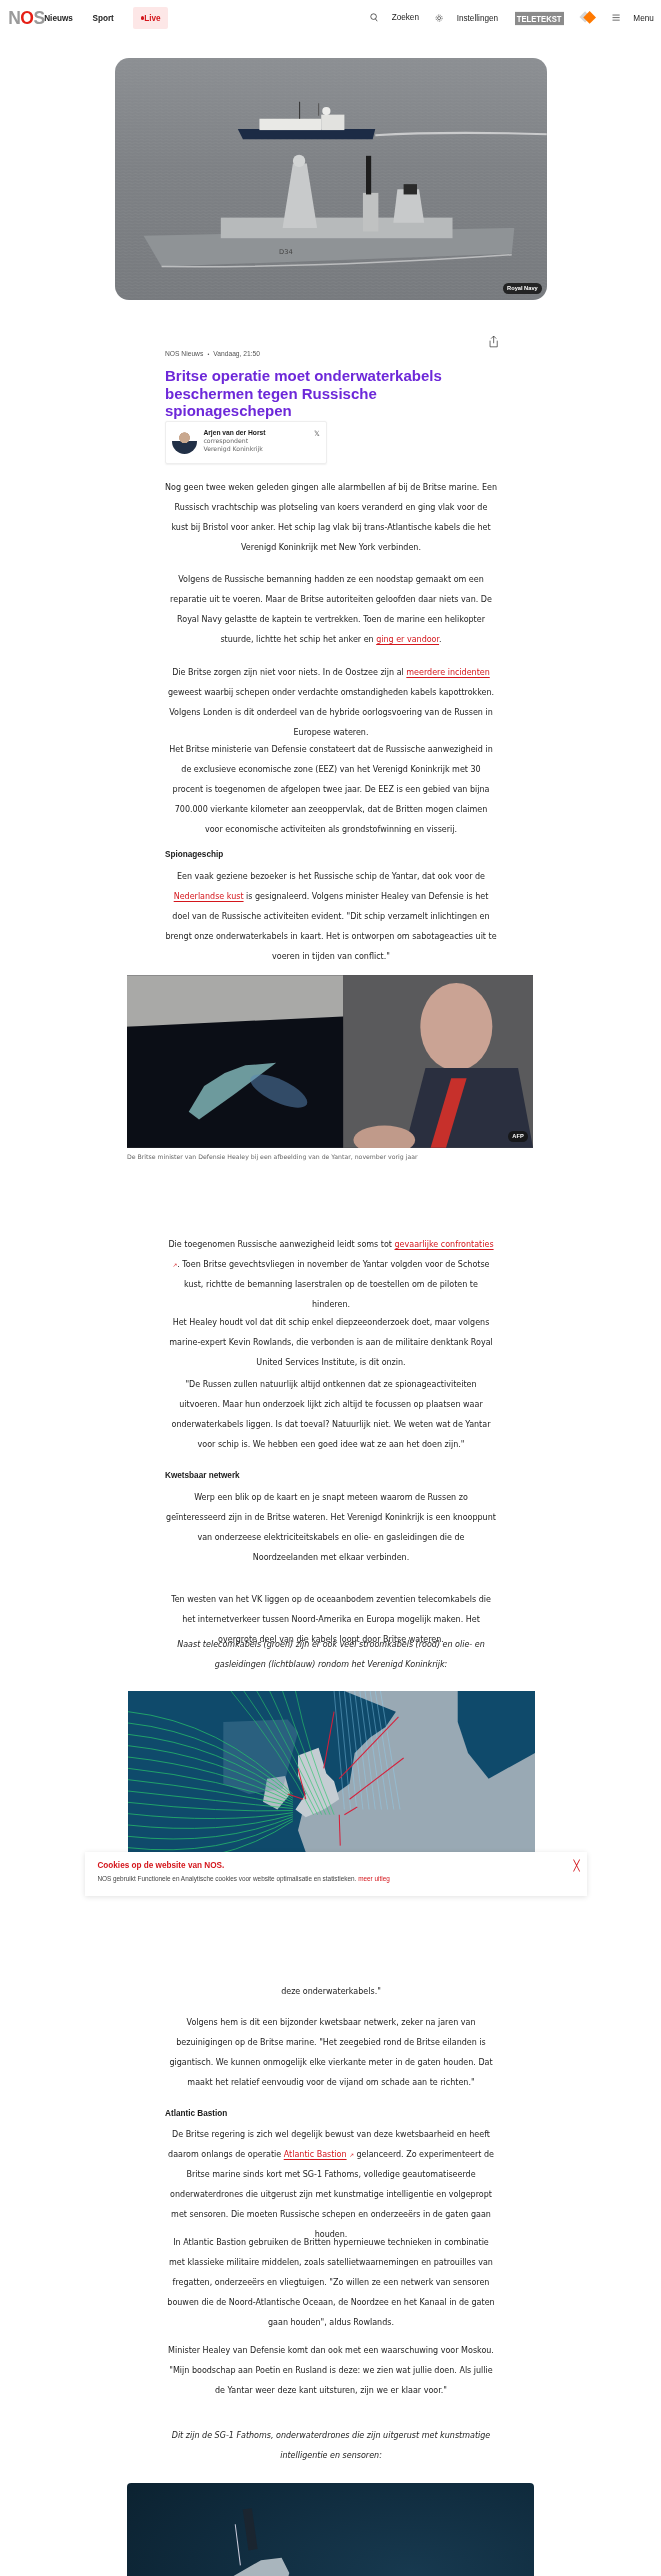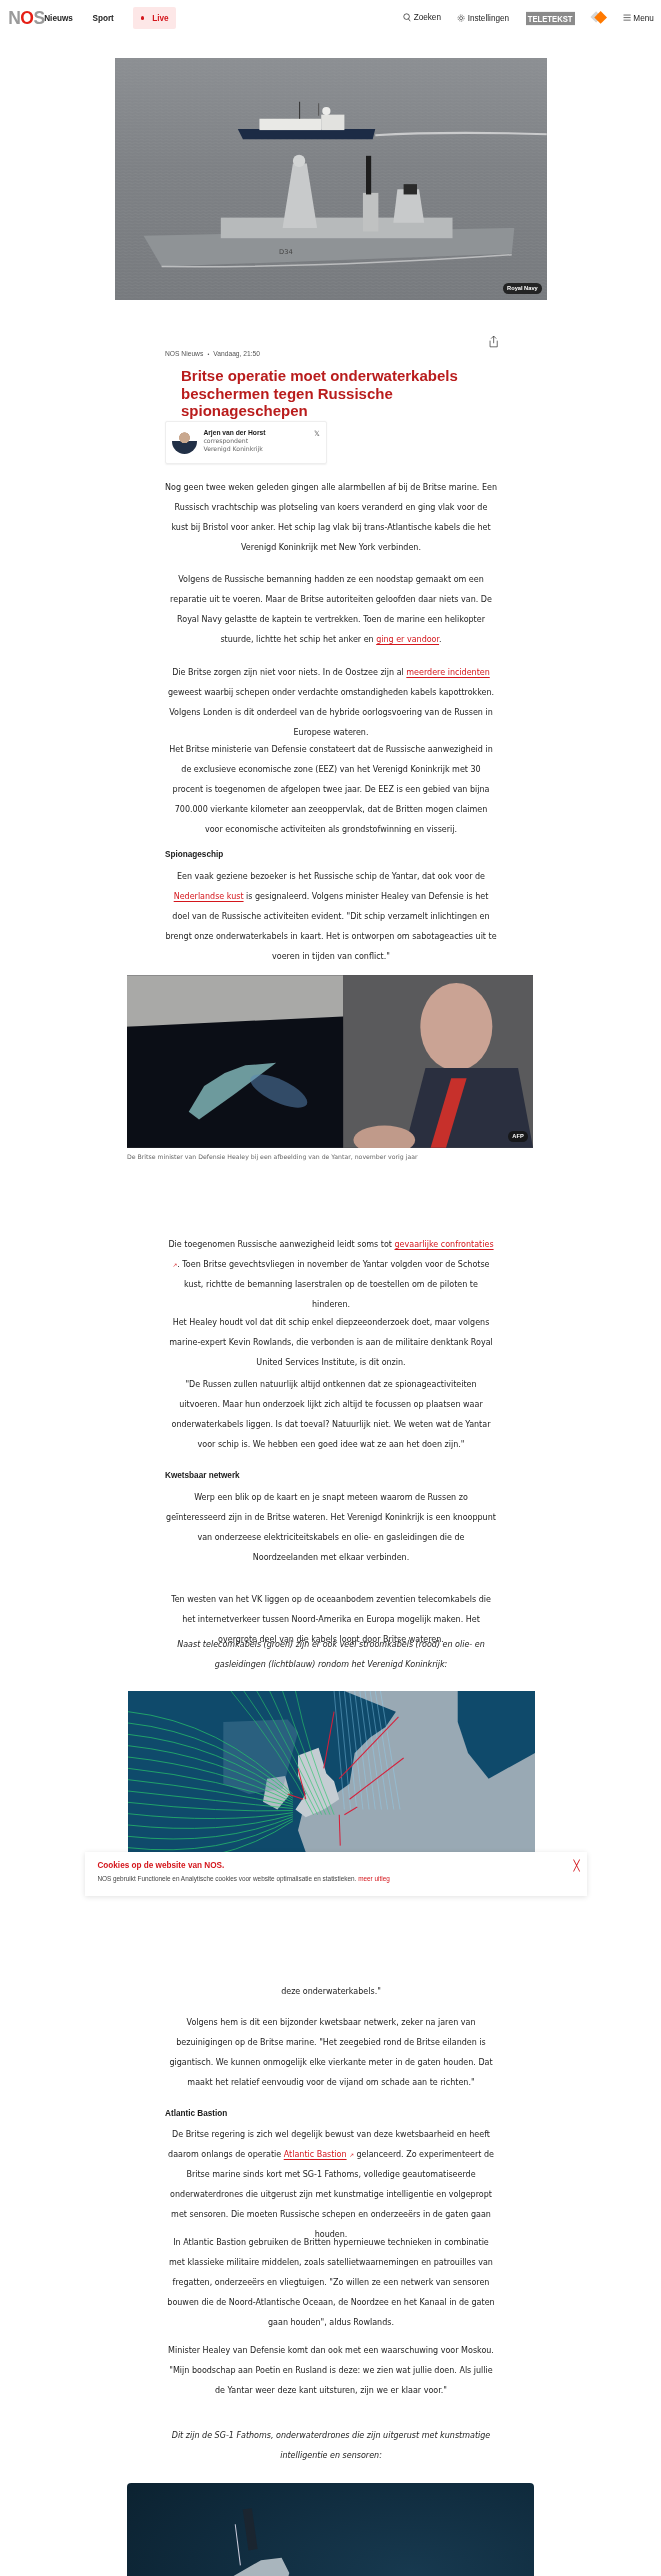--- a/index.html
+++ b/index.html
@@ -4,39 +4,39 @@
 <style>
   * { box-sizing: border-box; margin: 0; padding: 0; }
   html, body { width: 662px; background: #ffffff; }
   body { font-family: "DejaVu Sans", sans-serif; color: #1f1f1f; position: relative; height: 3091px; overflow: hidden; }
 
   
   .topbar { position: absolute; top: 0; left: 0; width: 662px; height: 36px; background: #fff; display: flex; align-items: center; padding: 0 8.2px; }
   .logo { font-family: "Liberation Sans", sans-serif; font-weight: 700; font-size: 17.5px; color: #9a9a9a; letter-spacing: -0.5px; width: 36px; }
   .logo .o { color: #e61e14; }
   .nav-item { font-family: "Liberation Sans", sans-serif; font-weight: 700; font-size: 8.2px; color: #222; margin-right: 19.6px; }
-  .live { background: #fde7e7; color: #d4161c; border-radius: 2.1px; padding: 6.2px 7.2px; font-weight: 700; font-family: "Liberation Sans", sans-serif; font-size: 8.2px; display: flex; align-items: center; gap: 8px; }
+  .live { background: #fde7e7; color: #d4161c; border-radius: 2.1px; padding: 6.2px 7.2px; font-weight: 700; font-family: "Liberation Sans", sans-serif; font-size: 8.2px; display: flex; align-items: center; gap: 0; }
   .live .dot { width: 3.6px; height: 3.6px; border-radius: 50%; background: #d4161c; display: inline-block; }
   .right-nav { margin-left: auto; display: flex; align-items: center; gap: 16.5px; font-family: "Liberation Sans", sans-serif; font-size: 8.2px; color: #222; }
-  .right-nav .it { display: flex; align-items: center; gap: 2px; }
+  .right-nav .it { display: flex; align-items: center; gap: 13px; }
   .teletekst { font-family: "Liberation Sans", sans-serif; font-weight: 700; font-size: 7.7px; color: #fff; background: #8b8b8b; padding: 1px 2.1px; letter-spacing: 0px; transform: scaleY(1.2); }
   .npo { width: 15.5px; height: 15.5px; position: relative; }
   .npo .a { position: absolute; left: 1px; top: 3.1px; width: 8.2px; height: 8.2px; background: #d6d6d6; transform: rotate(45deg); }
   .npo .b { position: absolute; left: 5.2px; top: 3.1px; width: 9.3px; height: 9.3px; background: #ff7900; transform: rotate(45deg); }
 
   
-  .hero { position: absolute; left: 115px; top: 58px; width: 432px; height: 242px; overflow: hidden; background: linear-gradient(180deg, #8c8f93 0%, #7e8185 45%, #777a7e 100%); }
+  .hero { position: absolute; left: 115px; top: 58px; width: 432px; height: 242px; overflow: hidden; background: linear-gradient(180deg, #8c8f93 0%, #7e8185 45%, #777a7e 100%); border-radius: 14px; }
   .credit { position: absolute; right: 5.2px; bottom: 6.2px; background: rgba(20,20,20,0.85); color: #fff; font-family: "Liberation Sans", sans-serif; font-weight: 700; font-size: 5.7px; padding: 2.6px 4.1px; border-radius: 5.2px; }
 
   
   .col { position: absolute; left: 165px; width: 332px; }
   .share-top { position: absolute; left: 488px; top: 335px; width: 11.3px; height: 13.4px; }
   .meta { top: 350px; font-family: "Liberation Sans", sans-serif; font-size: 6.7px; color: #555; display: flex; gap: 4.1px; align-items: center; }
   .meta .sep { font-size: 5.2px; }
-  h1.title { top: 367px; font-family: "Liberation Sans", sans-serif; font-weight: 700; font-size: 15px; line-height: 17.5px; color: #b91c1c; width: 309px; margin-left: 16px; }
+  h1.title { top: 367px; font-family: "Liberation Sans", sans-serif; font-weight: 700; font-size: 15px; line-height: 17.5px; color: #6d28d9; width: 309px; }
   .author { position: absolute; left: 165px; top: 421px; width: 162px; height: 43px; border: 0.5px solid #eee; border-radius: 2.1px; box-shadow: 0 0.5px 1.5px rgba(0,0,0,0.06); display: flex; padding: 7.2px 6.2px; gap: 6.2px; }
   .avatar { width: 25px; height: 25px; border-radius: 50%; background: radial-gradient(circle at 50% 35%, #c9a88f 0 5.2px, transparent 5.7px), linear-gradient(180deg, #fff 0 50%, #223047 50% 100%); flex: 0 0 25px; }
   .author .name { font-family: "Liberation Sans", sans-serif; font-weight: 700; font-size: 6.7px; color: #1a1a1a; }
   .author .role { font-size: 6.2px; color: #666; line-height: 8.2px; width: 72px; margin-top: 1px; }
   .author .x { margin-left: auto; font-size: 7.2px; color: #444; }
 
   .p { font-size: 8px; line-height: 20px; color: #222; text-align: center; }
   .p a, .link { color: #d4161c; text-decoration: underline; text-underline-offset: 2.1px; }
   .ext { font-size: 5.7px; color: #d4161c; }
   .h2 { font-family: "Liberation Sans", sans-serif; font-weight: 700; font-size: 8.2px; color: #1a1a1a; }

